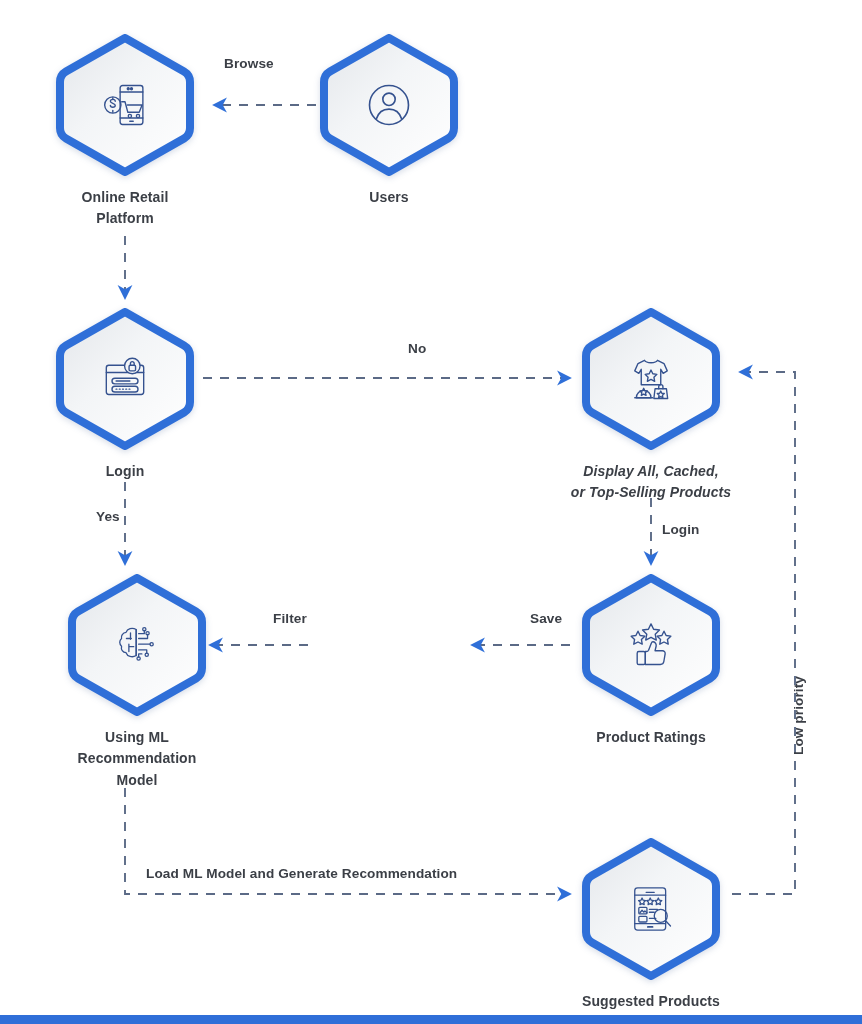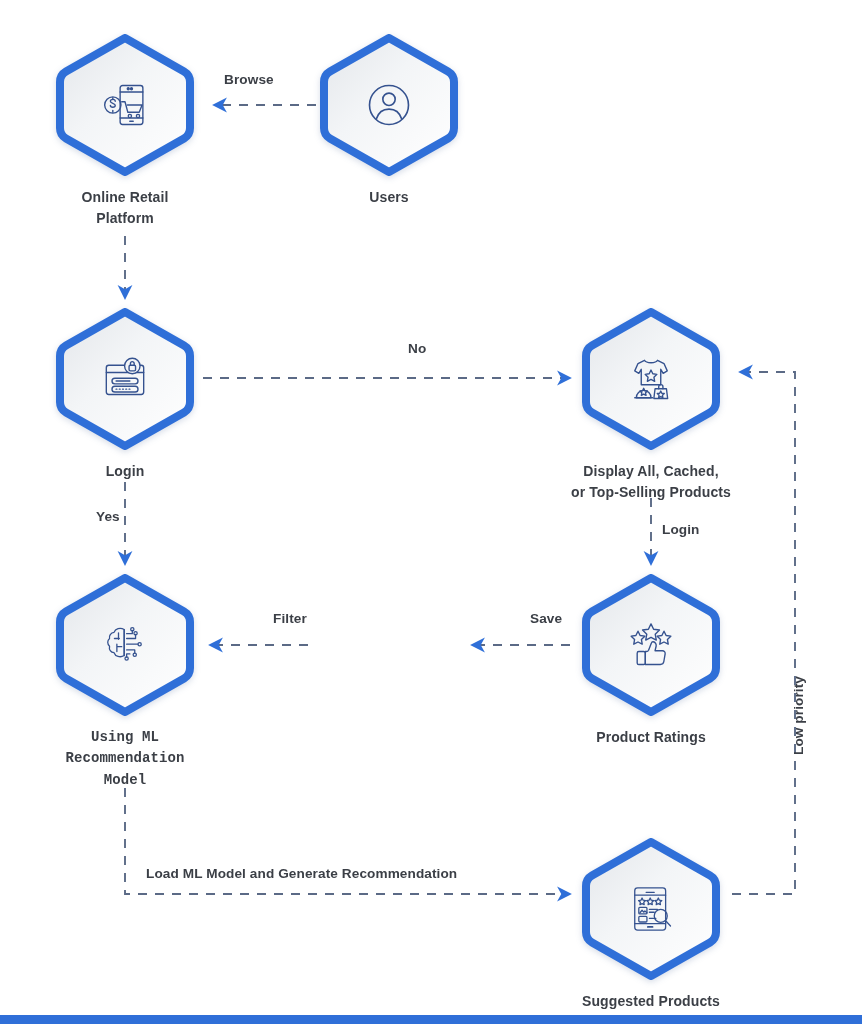--- a/index.html
+++ b/index.html
@@ -192,21 +192,21 @@
           <line x1="37" y1="44.5" x2="38" y2="44.5"></line>
           <circle cx="41" cy="16" r="9.5" fill="#f3f5f7"></circle>
           <rect x="37" y="15" width="8" height="7" rx="1.6"></rect>
           <path d="M38.7 15 v-2.1 a2.3 2.3 0 0 1 4.6 0 V15"></path>
         </svg>
       </div>
     </div>
     <div class="node-label">Login</div>
   </div>
 
-  <div class="node" style="left:578px; top:306px;">
+  <div class="node" style="left:578px; top:306px;font-style:italic;">
     <div class="hex-wrap">
       <svg class="hex-svg" viewBox="0 0 146 146">
         <path d="M73 6 L132 39.5 Q138 43 138 50 L138 96 Q138 103 132 106.5 L73 140 L14 106.5 Q8 103 8 96 L8 50 Q8 43 14 39.5 Z" fill="url(#hexfill)" stroke="#2f6fd8" stroke-width="8" stroke-linejoin="round"></path>
       </svg>
       <div class="hex-icon">
         <svg viewBox="0 0 64 64" fill="none" stroke="#35528f" stroke-width="1.7" stroke-linecap="round" stroke-linejoin="round">
           <path d="M24 9 L16 13 L12 22 L17 25 L20 20 V39 H44 V20 L47 25 L52 22 L48 13 L40 9 c-2 4-14 4-16 0 Z"></path>
           <path d="M32 21 l2.2 4.6 5 .7 -3.6 3.5 .9 5 -4.5-2.4 -4.5 2.4 .9-5 -3.6-3.5 5-.7 Z"></path>
           <path d="M14 55 a9 9 0 0 1 18 0 Z"></path>
           <line x1="12" y1="55" x2="34" y2="55"></line>
@@ -216,21 +216,21 @@
           <path d="M44 46.8 l1.3 2.7 3 .4 -2.2 2.1 .5 3 -2.6-1.4 -2.6 1.4 .5-3 -2.2-2.1 3-.4 Z"></path>
         </svg>
       </div>
     </div>
     <div class="node-label wide">
       <span>Display All, Cached,</span><br>
       <span>or Top-Selling Products</span>
     </div>
   </div>
 
-  <div class="node" style="left:52px; top:572px;font-family:Liberation Mono, monospace;">
+  <div class="node" style="left:64px; top:572px;">
     <div class="hex-wrap">
       <svg class="hex-svg" viewBox="0 0 146 146">
         <path d="M73 6 L132 39.5 Q138 43 138 50 L138 96 Q138 103 132 106.5 L73 140 L14 106.5 Q8 103 8 96 L8 50 Q8 43 14 39.5 Z" fill="url(#hexfill)" stroke="#2f6fd8" stroke-width="8" stroke-linejoin="round"></path>
       </svg>
       <div class="hex-icon">
         <svg viewBox="0 0 64 64" fill="none" stroke="#35528f" stroke-width="1.6" stroke-linecap="round" stroke-linejoin="round">
           <path d="M31 13 c-5-3-11-1-12.5 3.5 -4 .5-6.5 4-5.5 7.5 -3 2.5-3 7 0 9.5 -1 4 1.5 7.5 5.5 8 1.5 4.5 7.5 6.5 12.5 3.5 Z"></path>
           <path d="M24 17 v8 M19 24 h6 M22 31 v9 M22 34 h6"></path>
           <path d="M31 13 v32"></path>
           <path d="M34 18 h7 v-4"></path>
@@ -294,21 +294,21 @@
           <rect x="17" y="41" width="10" height="7" rx="1.2"></rect>
           <line x1="30" y1="43.5" x2="38" y2="43.5"></line>
           <circle cx="44" cy="40.5" r="8"></circle>
           <line x1="50" y1="46.5" x2="56" y2="53"></line>
         </svg>
       </div>
     </div>
     <div class="node-label wide">Suggested Products</div>
   </div>
 
-  <div class="edge-label" style="left:224px; top:72px;text-align:right;">Browse</div>
+  <div class="edge-label" style="left:224px; top:56px;text-align:right;">Browse</div>
   <div class="edge-label" style="left:408px; top:341px;">No</div>
   <div class="edge-label" style="left:96px; top:509px;">Yes</div>
   <div class="edge-label" style="left:662px; top:522px;">Login</div>
   <div class="edge-label" style="left:232px; top:611px;padding-left:41px;">Filter</div>
   <div class="edge-label" style="left:524px; top:611px;margin-left:6px;">Save</div>
   <div class="edge-label" style="left:146px; top:866px;">Load ML Model and Generate Recommendation</div>
   <div class="edge-label vert" style="left:806px; top:740px;">Low priority</div>
 
   <div id="bottom-bar"></div>
 </div>

